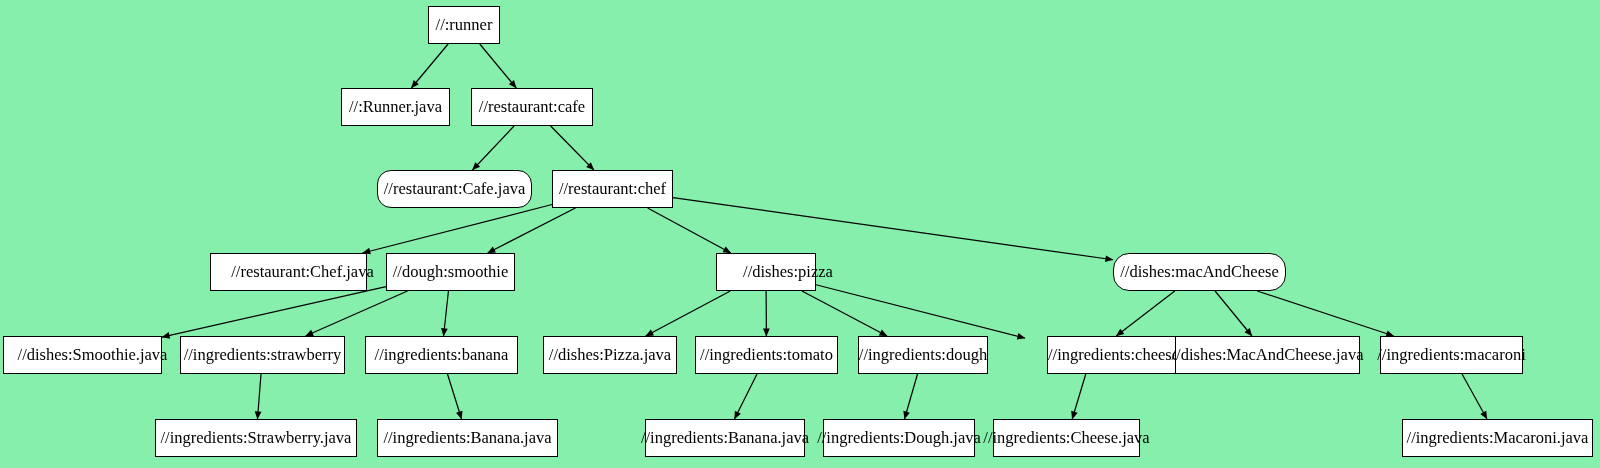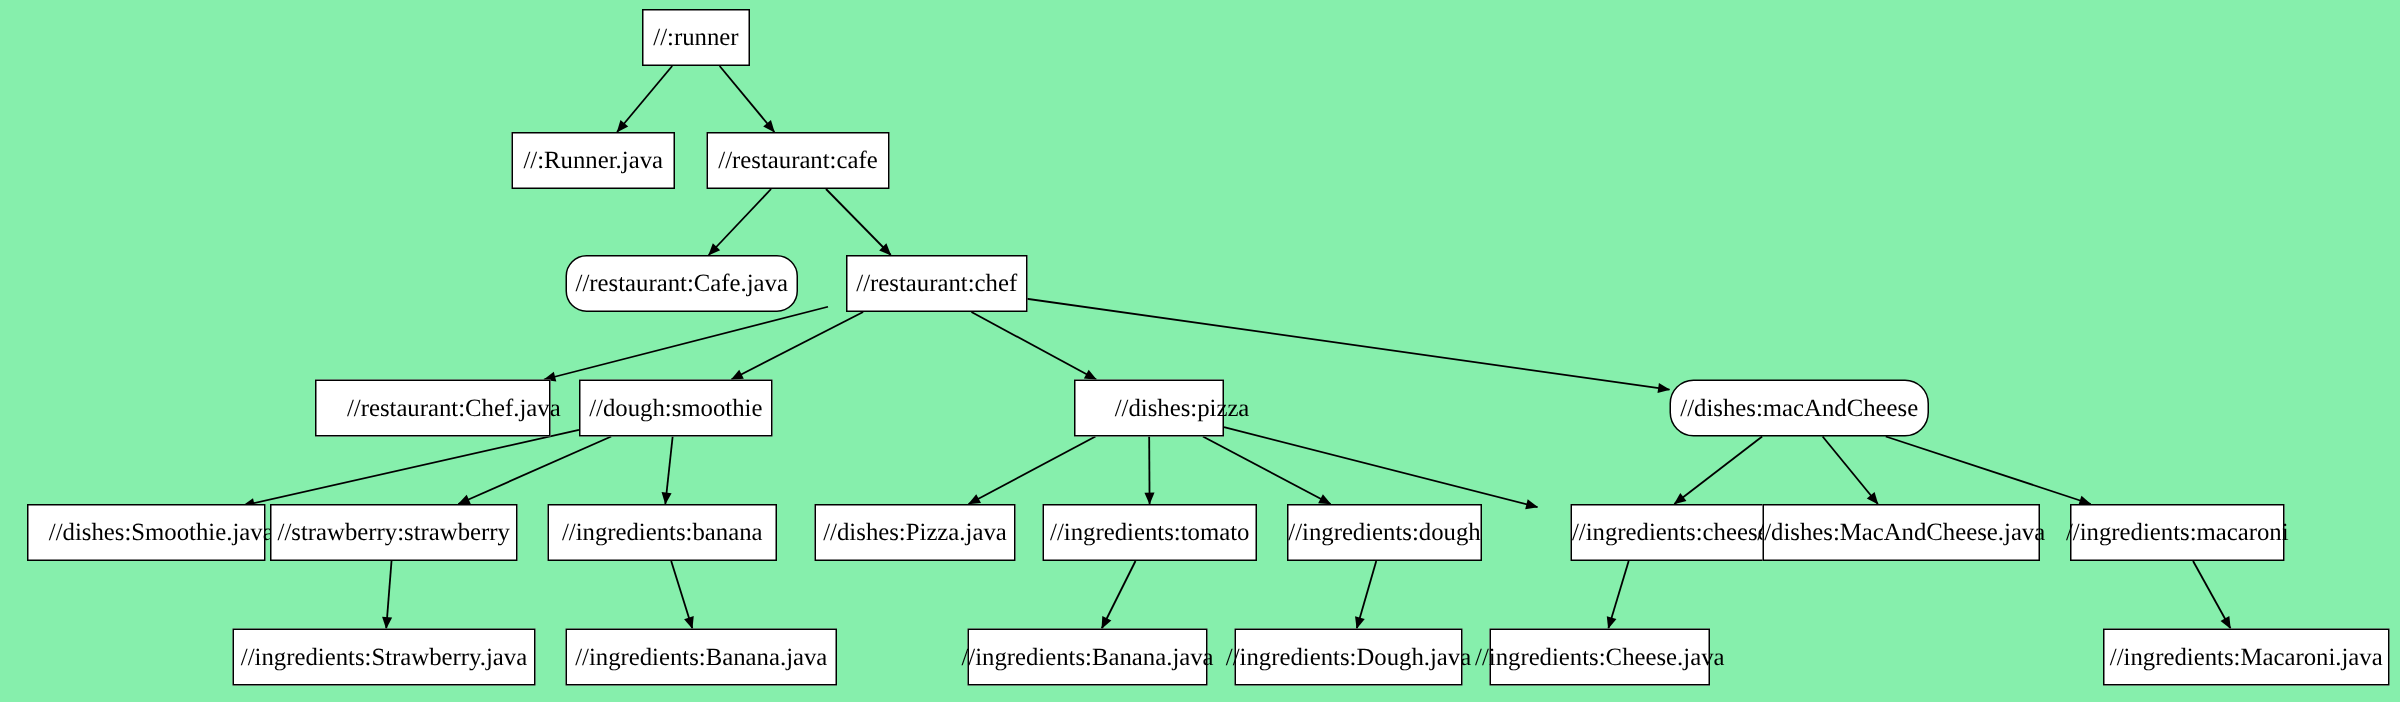--- a/index.html
+++ b/index.html
@@ -74,25 +74,25 @@
       <line x1="1174.7771084337348" y1="291" x2="1116.2228915662652" y2="336" class="edge-line" marker-end="url(#arrowhead)"></line>
       <line x1="1215.066265060241" y1="291" x2="1251.933734939759" y2="336" class="edge-line" marker-end="url(#arrowhead)"></line>
       <line x1="1257.186746987952" y1="291" x2="1393.813253012048" y2="336" class="edge-line" marker-end="url(#arrowhead)"></line>
       <line x1="1462.0301204819277" y1="374" x2="1486.9698795180723" y2="419" class="edge-line" marker-end="url(#arrowhead)"></line>
     </svg>
   <div id="nodes">
       <div class="node" style="left: 428px; top: 6px; width: 72px;">//:runner</div>
       <div class="node" style="left: 341px; top: 88px; width: 109px;">//:Runner.java</div>
       <div class="node" style="left: 471px; top: 88px; width: 122px;">//restaurant:cafe</div>
       <div class="node" style="left: 377px; top: 170px; width: 155px; border-radius: 14px;">//restaurant:Cafe.java</div>
-      <div class="node" style="left: 564px; top: 170px; width: 121px;">//restaurant:chef</div>
+      <div class="node" style="left: 552px; top: 170px; width: 121px;">//restaurant:chef</div>
       <div class="node" style="left: 210px; top: 253px; width: 157px; padding-left: 28px;">//restaurant:Chef.java</div>
       <div class="node" style="left: 386px; top: 253px; width: 129px;">//dough:smoothie</div>
-      <div class="node" style="left: 18px; top: 336px; width: 159px; padding-left: 20px;">//dishes:Smoothie.java</div>
-      <div class="node" style="left: 180px; top: 336px; width: 165px;">//strawberry:strawberry</div>
+      <div class="node" style="left: 3px; top: 336px; width: 159px; padding-left: 20px;">//dishes:Smoothie.java</div>
+      <div class="node" style="left: 180px; top: 336px; width: 165px;">//ingredients:strawberry</div>
       <div class="node" style="left: 155px; top: 419px; width: 202px;">//ingredients:Strawberry.java</div>
       <div class="node" style="left: 365px; top: 336px; width: 153px;">//ingredients:banana</div>
       <div class="node" style="left: 377px; top: 419px; width: 181px;">//ingredients:Banana.java</div>
       <div class="node" style="left: 716px; top: 253px; width: 100px; padding-left: 44px;">//dishes:pizza</div>
       <div class="node" style="left: 543px; top: 336px; width: 134px;">//dishes:Pizza.java</div>
       <div class="node" style="left: 695px; top: 336px; width: 143px;">//ingredients:tomato</div>
       <div class="node" style="left: 645px; top: 419px; width: 160px;">//ingredients:Banana.java</div>
       <div class="node" style="left: 858px; top: 336px; width: 130px;">//ingredients:dough</div>
       <div class="node" style="left: 823px; top: 419px; width: 152px;">//ingredients:Dough.java</div>
       <div class="node" style="left: 1047px; top: 336px; width: 133px;">//ingredients:cheese</div>

